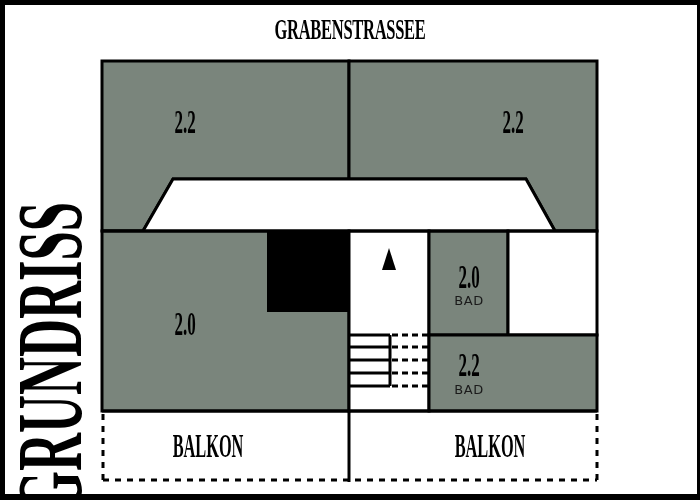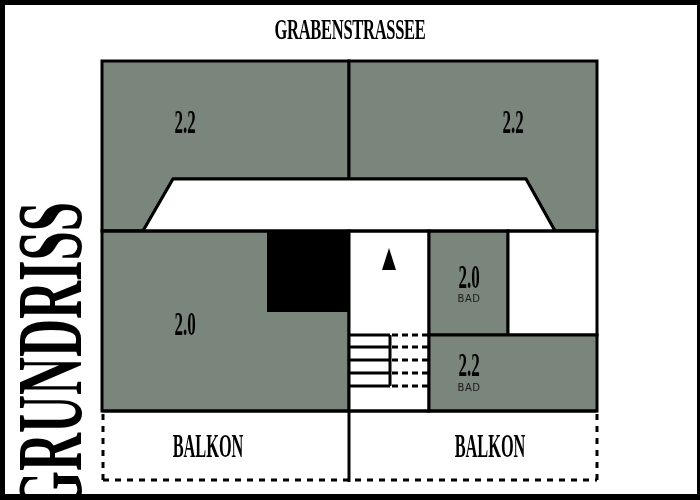--- a/index.html
+++ b/index.html
@@ -21,21 +21,21 @@
     font-family:"Liberation Serif", serif; font-weight:bold; font-size:94px; line-height:1;
     color:#000;
     transform: translate(-50%,-50%) rotate(-90deg) scaleX(0.56);
   }
   .lbl {
     position:absolute; font-family:"Liberation Serif", serif; font-weight:bold;
     color:#000; text-align:center; line-height:1;
   }
   .num { font-size:34px; transform:scaleX(0.5); }
   .balk { font-size:34px; transform:scaleX(0.48); }
-  .sub { position:absolute; font-family:"DejaVu Sans", sans-serif; font-size:10px; color:#1a1a1a; text-align:center; letter-spacing:0.5px; }
+  .sub { position:absolute; font-family:"DejaVu Sans", sans-serif; font-size:13px; color:#1a1a1a; text-align:center; letter-spacing:0.5px; }
 </style>
 </head>
 <body>
 
 <div class="page"></div>
 
 <svg width="700" height="500" viewBox="0 0 700 500">
 
   <polygon points="102,61 349,61 349,179 173,179 143,231 102,231" fill="#7a857c" stroke="#000" stroke-width="3"></polygon>
 

